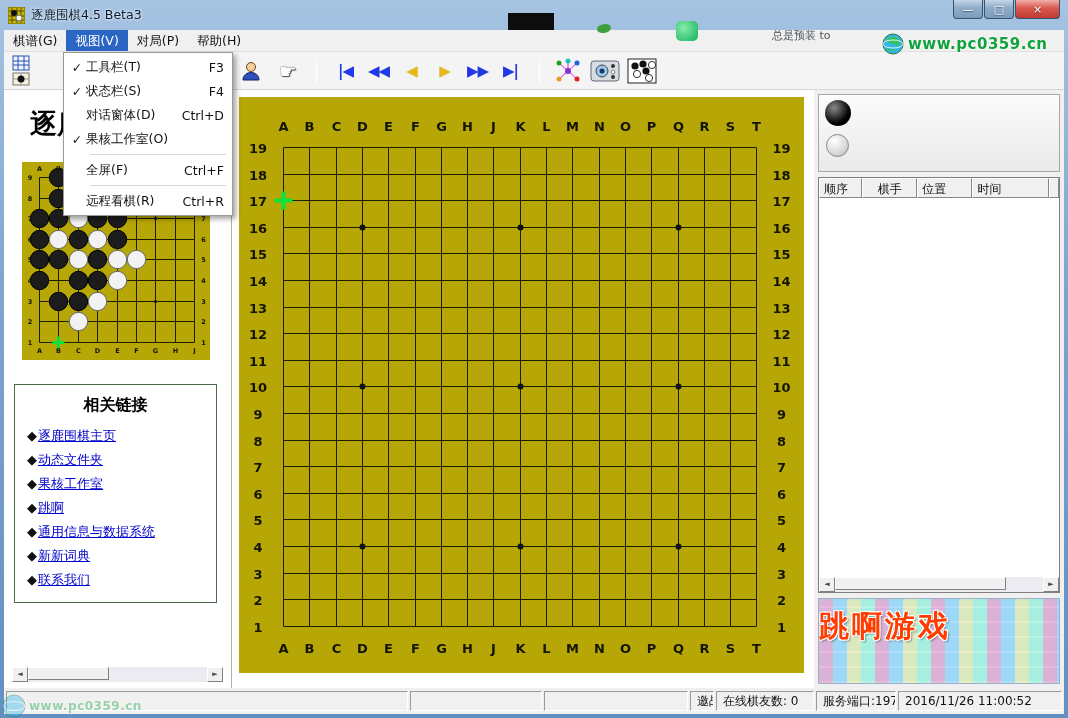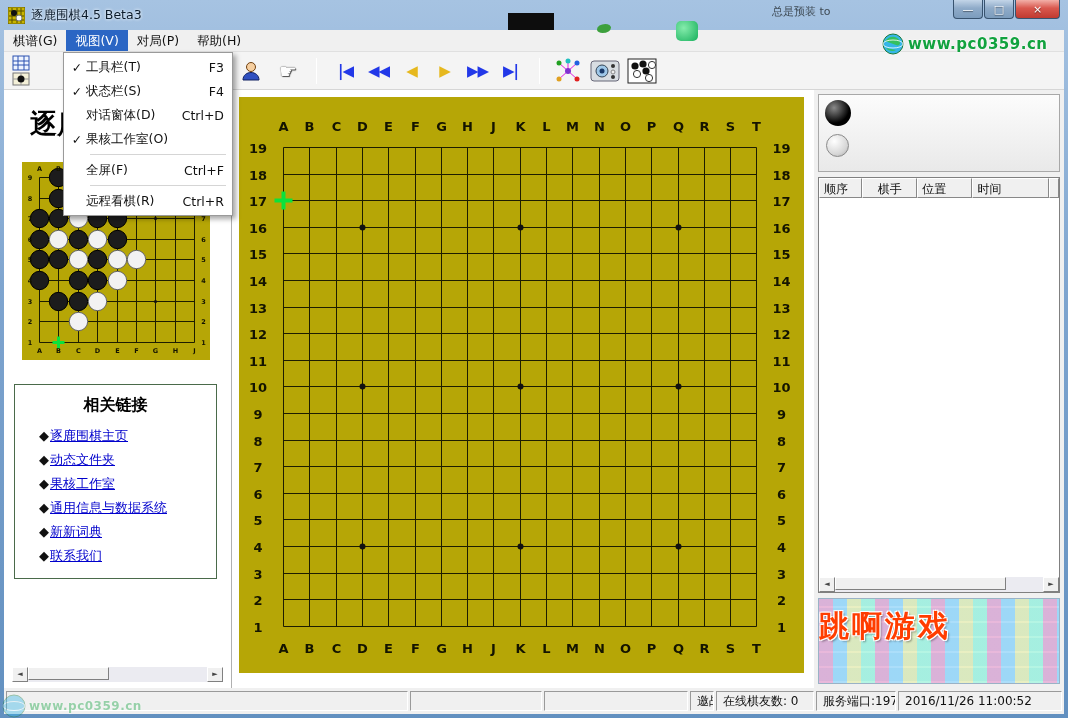--- a/index.html
+++ b/index.html
@@ -15,21 +15,21 @@
   .win-btn { width:30px; height:19px; margin-left:1px; border:1px solid #38536f; border-top:none; border-radius:0 0 4px 4px;
              display:flex; align-items:center; justify-content:center; color:#fff; font-size:11px; line-height:1;
              background:linear-gradient(180deg,#c3d5e8,#8fabc9 45%,#7c9cbd); text-shadow:0 1px 1px rgba(0,0,0,.55); }
   .win-btn.close { width:45px; background:linear-gradient(180deg,#f2b0a8,#d9584e 45%,#c03a31); }
 
   
   .af-dark { position:absolute; left:508px; top:13px; width:46px; height:17px; background:#0d0d0d; z-index:40; }
   .af-leaf { position:absolute; left:597px; top:24px; width:14px; height:9px; background:#3da03d; border-radius:60% 40% 60% 40%; z-index:40; }
   .af-green { position:absolute; left:676px; top:21px; width:22px; height:20px; border-radius:5px;
               background:radial-gradient(circle at 35% 35%,#85ecac,#17b05c); z-index:40; }
-  .af-text { position:absolute; left:772px; top:4px; font-size:11px; color:rgba(35,42,48,.8); z-index:40; }
+  .af-text { position:absolute; left:772px; top:28px; font-size:11px; color:rgba(35,42,48,.8); z-index:40; }
   .wm-main { position:absolute; left:882px; top:33px; display:flex; align-items:center; gap:4px; z-index:120; }
   .wm-text { font-size:15px; font-weight:bold; color:#11a23e; text-shadow:0 0 2px #fff,0 0 2px #fff; letter-spacing:.5px; }
   .wm-small { position:absolute; left:2px; bottom:0px; display:flex; align-items:center; gap:3px; opacity:.4; z-index:120; }
   .wm-small .wm-text { font-size:12px; }
 
   
   .client { position:absolute; left:4px; top:30px; right:4px; bottom:4px; background:#f0f0f0; display:flex; flex-direction:column; }
 
   .menubar { height:22px; background:#f0f0f0; display:flex; align-items:stretch; padding-left:0; border-bottom:1px solid #e0e0e0; }
   .menu-item { padding:0 9px; line-height:22px; font-size:12.5px; color:#111; }
@@ -43,21 +43,21 @@
   .tb-nav { display:flex; align-items:center; }
   .nav-btn { width:33px; text-align:center; font-size:15px; font-weight:bold; letter-spacing:-1px; }
   .hand-glyph { font-size:20px; color:#fdfdfd; text-shadow:0 0 1px #000,1px 1px 1px #555; }
 
   
   .main { flex:1; display:flex; min-height:0; }
 
   .sidebar { width:228px; background:#fff; border-right:1px solid #b0b0b0; position:relative; }
   .side-title { font-family:"DejaVu Serif","Liberation Serif",serif; font-size:27px; font-weight:bold; color:#000; margin:16px 0 0 26px; }
   .preview-board { position:relative; width:188px; height:198px; background:#b6a606; margin:20px 0 0 18px; }
-  .links-box { margin:24px 14px 0 10px; border:1px solid #4a6a4a; background:#fff; padding:6px 16px 10px; }
+  .links-box { margin:24px 14px 0 10px; border:1px solid #4a6a4a; background:#fff; padding:6px 4px 10px; }
   .links-title { text-align:center; font-size:16px; font-weight:bold; margin:4px 0 8px; }
   .link-row { padding:3px 6px 3px 8px; font-size:13px; white-space:nowrap; }
   .link-marker { color:#111; margin-right:1px; }
   a.link { color:#0000cc; text-decoration:underline; cursor:pointer; }
   .side-hscroll { position:absolute; left:8px; right:8px; bottom:6px; }
 
   .center { flex:1; background:#fff; position:relative; }
   .board { position:relative; width:565px; height:576px; background:#b6a606; margin:7px 0 0 7px; }
   .bd-label { position:absolute; transform:translate(-50%,-50%); font-weight:bold; color:#141400; }
 
@@ -298,20 +298,21 @@
             <span class="bd-label" style="left: 181.5px; top: 159.5px; font-size: 6.5px;">2</span>
             <span class="bd-label" style="left: 8px; top: 180.5px; font-size: 6.5px;">1</span>
             <span class="bd-label" style="left: 181.5px; top: 180.5px; font-size: 6.5px;">1</span>
           </div>
         <div class="links-box">
           <div class="links-title">相关链接</div>
           <div>
               <div class="link-row"><span class="link-marker">◆</span><a class="link">逐鹿围棋主页</a></div>
               <div class="link-row"><span class="link-marker">◆</span><a class="link">动态文件夹</a></div>
               <div class="link-row"><span class="link-marker">◆</span><a class="link">果核工作室</a></div>
+              <div class="link-row"><span class="link-marker">◆</span><a class="link">跳啊</a></div>
               <div class="link-row"><span class="link-marker">◆</span><a class="link">通用信息与数据系统</a></div>
               <div class="link-row"><span class="link-marker">◆</span><a class="link">新新词典</a></div>
               <div class="link-row"><span class="link-marker">◆</span><a class="link">联系我们</a></div>
             </div>
         </div>
         <div class="side-hscroll hscroll">
           <div class="sb-btn">◄</div>
           <div class="sb-track">
             <div class="sb-thumb" style="left:0;width:45%;"></div>
           </div>

